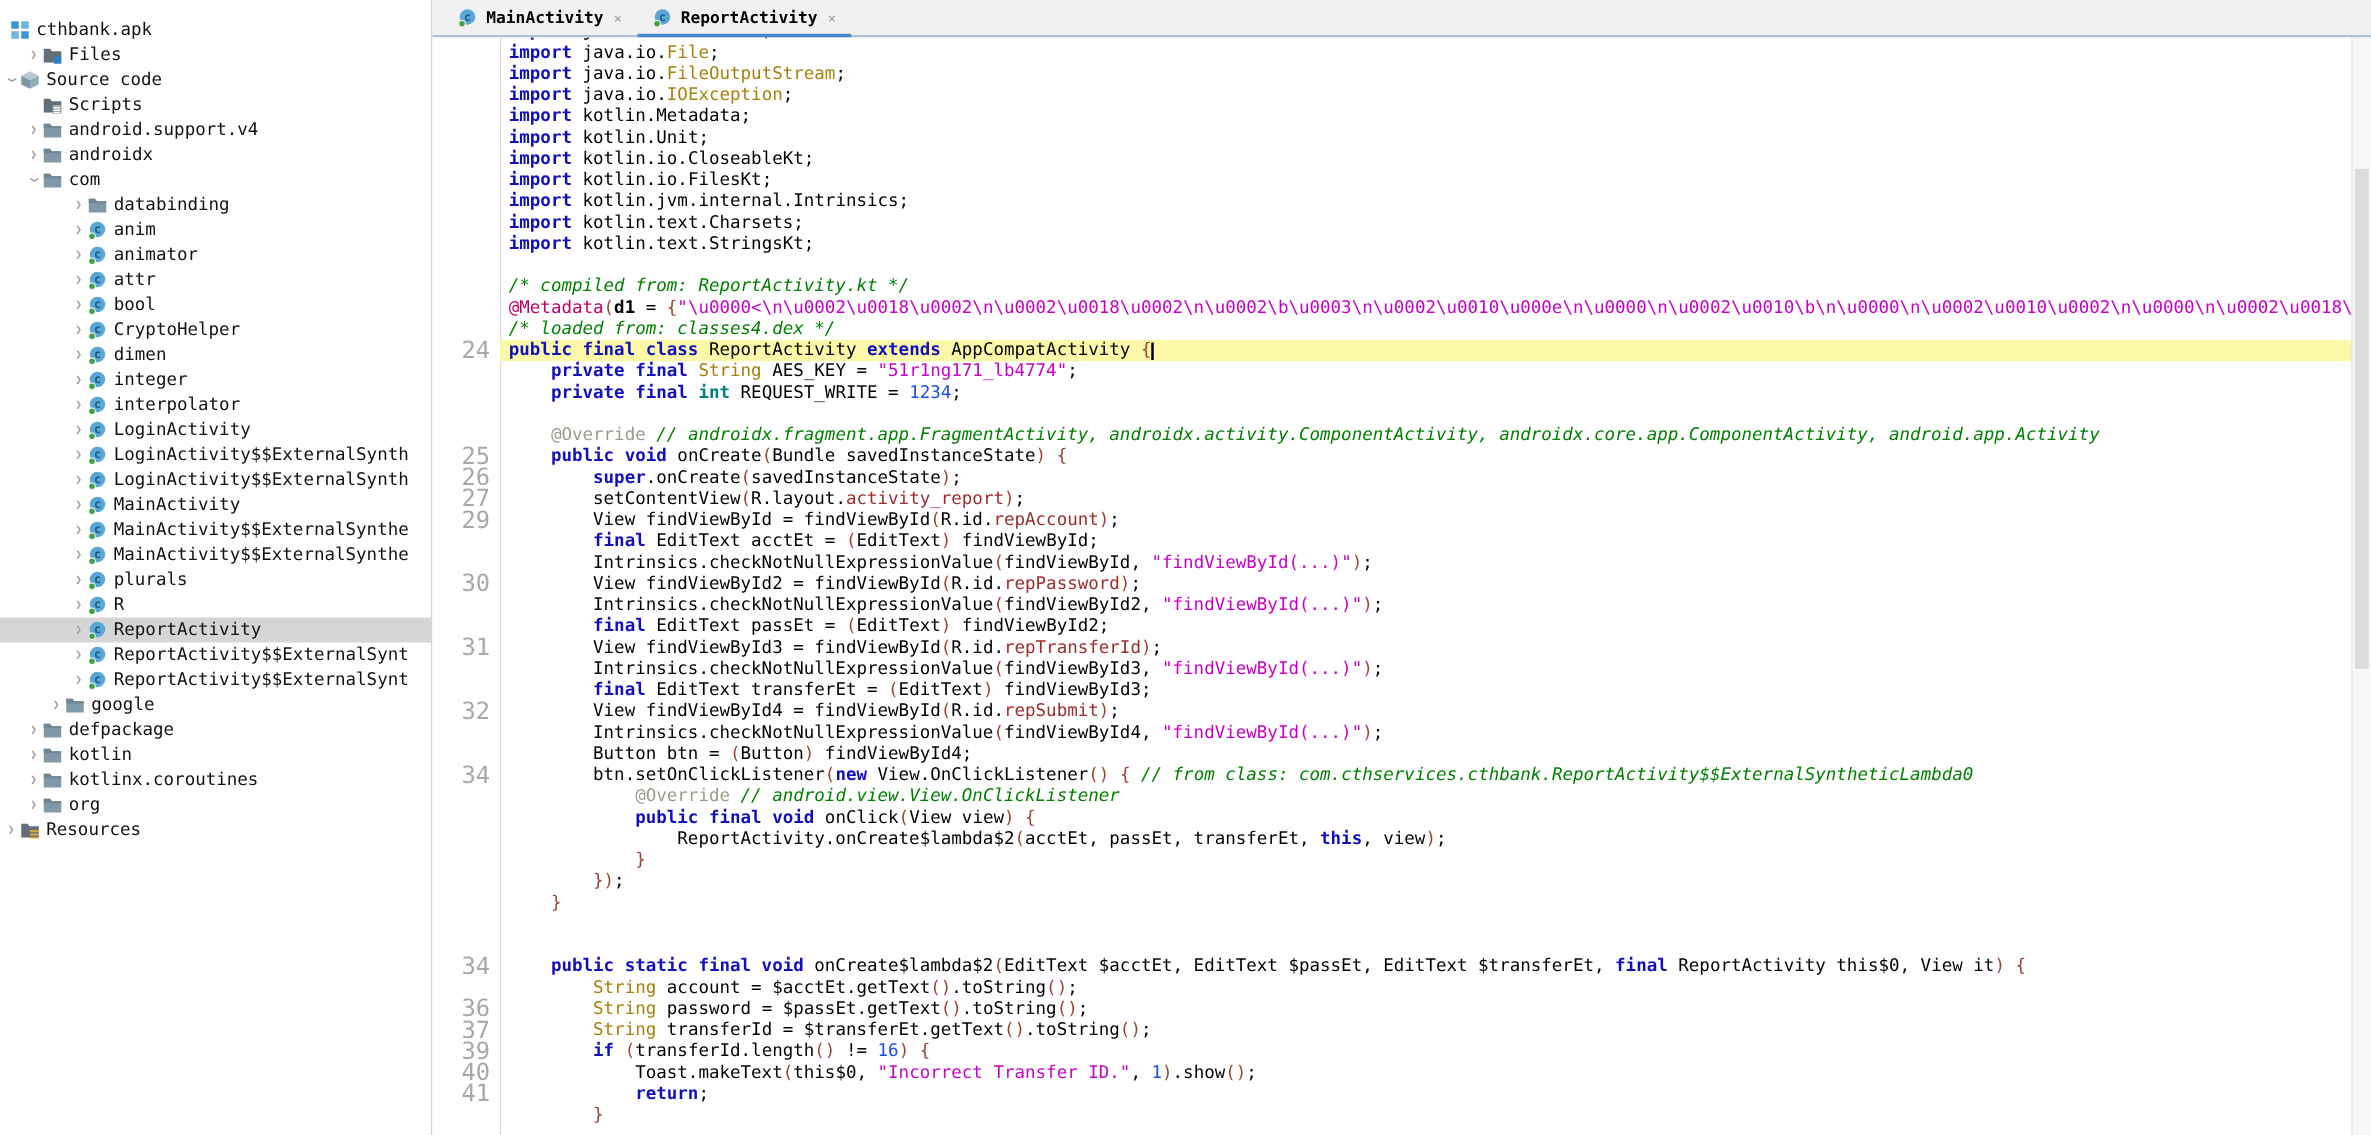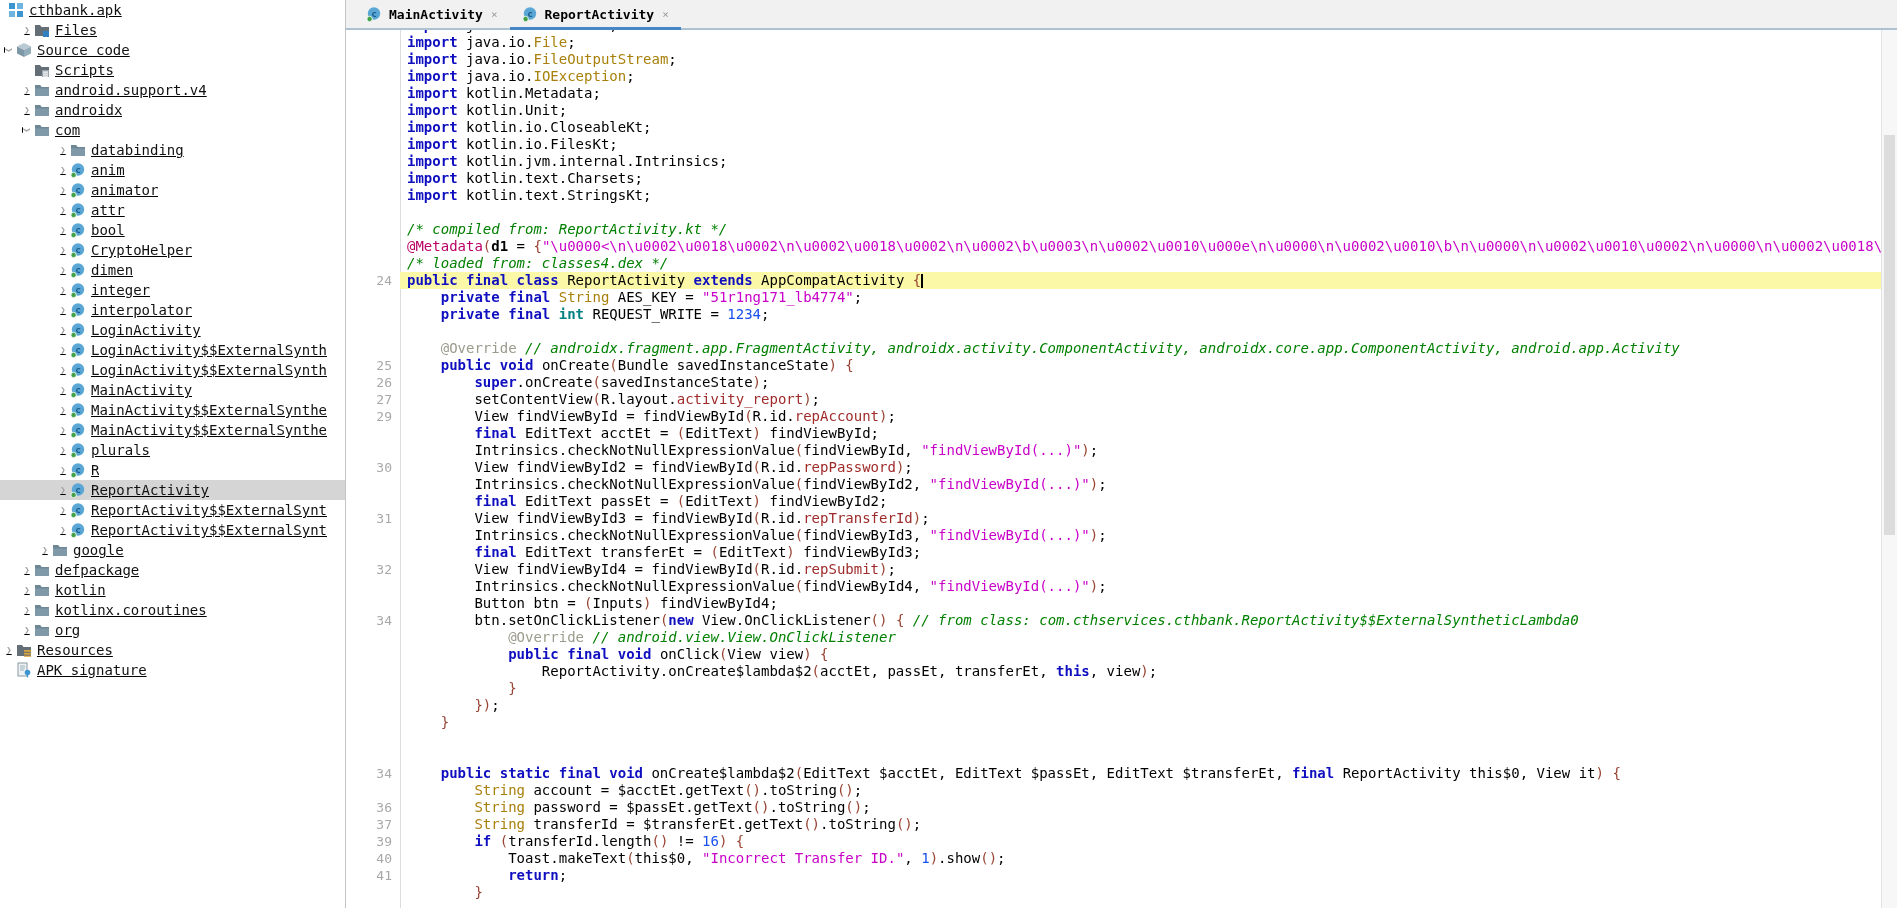--- a/index.html
+++ b/index.html
@@ -1,20 +1,20 @@
 <!DOCTYPE html>
 <html><head>
 <meta charset="utf-8">
 <style>
   html,body{margin:0;padding:0;width:1897px;height:908px;overflow:hidden;background:#fff;
     font-family:"DejaVu Sans Mono","Liberation Mono",monospace;}
   
   .tree-panel{position:absolute;left:0;top:0;width:345px;height:908px;background:#fff;
     border-right:1px solid #c4c4c4;overflow:hidden;}
-  .tree{padding-top:0;text-decoration:underline;}
+  .tree{padding-top:14px;}
   .tree-row{height:20px;display:flex;align-items:center;white-space:pre;font-size:14px;color:#111;
     overflow:hidden;cursor:default;}
   .tree-row.selected{background:#d5d5d5;}
   .chev{width:14px;display:inline-block;color:#a0a0a0;font-size:9px;text-align:center;flex:0 0 14px;}
   .chev.exp{transform:rotate(90deg);}
   .ticon{width:17px;height:16px;display:inline-flex;align-items:center;flex:0 0 17px;margin-right:4px;}
   .ticon svg{width:16px;height:16px;}
   .tlabel{overflow:hidden;}
   
   .editor{position:absolute;left:346px;top:0;right:0;bottom:0;background:#fff;}
@@ -24,21 +24,21 @@
     font-size:13px;font-weight:bold;color:#000;cursor:default;}
   .tab .ticon{margin-right:0;}
   .tab.active::after{content:'';position:absolute;left:0;right:0;bottom:-2px;height:3px;background:#4687c7;}
   .tab-close{color:#9b9b9b;font-size:11px;font-weight:normal;margin-left:2px;}
   .code-area{position:absolute;top:30px;left:0;right:15px;bottom:0;overflow:hidden;background:#fff;}
   .code-area::before{content:'';position:absolute;left:54px;top:0;bottom:0;width:1px;background:#dcdcdc;}
   .code-lines{margin-top:-13px;position:relative;}
   .code-line{height:17px;line-height:17px;white-space:pre;font-size:14px;color:#000;
     padding-left:61px;position:relative;}
   .code-line.hl{background:linear-gradient(to right,transparent 54px,#fbf9a7 54px);}
-  .lnum{position:absolute;left:0;top:0;width:46px;text-align:right;color:#a8a8a8;font-size:13px;}
+  .lnum{position:absolute;left:0;top:0;width:46px;text-align:right;color:#a8a8a8;font-size:19px;}
   .caret{display:inline-block;width:2px;height:14px;background:#000;vertical-align:text-bottom;}
   .tk-kw{color:#0f0fc0;font-weight:bold;}
   .tk-prim{color:#008080;font-weight:bold;}
   .tk-cls{color:#a8800b;}
   .tk-str{color:#c800c8;}
   .tk-num{color:#1750eb;}
   .tk-fld{color:#a02b2b;}
   .tk-cmt{color:#008000;font-style:italic;}
   .tk-ann{color:#bb0066;}
   .tk-ovr{color:#9b9b8d;}
@@ -207,28 +207,20 @@
       <div class="tree-row"><span class="chev col" style="margin-left:20px">❯</span><span class="ticon"><svg viewBox="0 0 16 16">
             <path d="M1 3h5l1.5 2H15v9H1z" fill="#8099a9"></path>
             <path d="M1 3h5l1.5 2H15v1.5H1z" fill="#6e8795"></path>
           </svg></span><span class="tlabel">org</span></div>
       <div class="tree-row"><span class="chev col" style="margin-left:2px">❯</span><span class="ticon"><svg viewBox="0 0 16 16">
             <path d="M1 3h5l1.5 2H15v9H1z" fill="#646e76"></path>
             <rect x="8" y="8" width="7" height="1.8" fill="#d9a33c"></rect>
             <rect x="8" y="10.8" width="7" height="1.8" fill="#d9a33c"></rect>
             <rect x="8" y="13.6" width="7" height="1.2" fill="#d9a33c"></rect>
           </svg></span><span class="tlabel">Resources</span></div>
-      <div class="tree-row"><span class="chev" style="margin-left:2px"></span><span class="ticon"><svg viewBox="0 0 16 16">
-            <rect x="2" y="1" width="9" height="13" fill="#eef2f5" stroke="#8a9aa5" stroke-width="1"></rect>
-            <rect x="4" y="3.5" width="5" height="1" fill="#9ab0bd"></rect>
-            <rect x="4" y="5.5" width="5" height="1" fill="#9ab0bd"></rect>
-            <rect x="4" y="7.5" width="4" height="1" fill="#9ab0bd"></rect>
-            <circle cx="11.5" cy="10.5" r="2.8" fill="#3c95d1"></circle>
-            <rect x="10.9" y="11.5" width="1.3" height="4" fill="#3c95d1"></rect>
-          </svg></span><span class="tlabel">APK signature</span></div>
     </div>
 </div>
 
 <div class="editor">
   <div class="tabbar">
       <div class="tab">
         <span class="ticon">
           <svg viewBox="0 0 16 16">
             <circle cx="8" cy="7.5" r="6.2" fill="#5aa7d6"></circle>
             <text x="8" y="10.8" font-size="9.5" font-weight="bold" fill="#1a5e8c" text-anchor="middle" font-family="monospace">c</text>
@@ -279,21 +271,21 @@
         <div class="code-line"><span class="lnum"></span><span class="tk-pl">        </span><span class="tk-kw">final </span><span class="tk-pl">EditText acctEt = </span><span class="tk-br">(</span><span class="tk-pl">EditText</span><span class="tk-br">)</span><span class="tk-pl"> findViewById;</span></div>
         <div class="code-line"><span class="lnum"></span><span class="tk-pl">        Intrinsics.checkNotNullExpressionValue</span><span class="tk-br">(</span><span class="tk-pl">findViewById, </span><span class="tk-str">"findViewById(...)"</span><span class="tk-br">)</span><span class="tk-pl">;</span></div>
         <div class="code-line"><span class="lnum">30</span><span class="tk-pl">        View findViewById2 = findViewById</span><span class="tk-br">(</span><span class="tk-pl">R.id.</span><span class="tk-fld">repPassword</span><span class="tk-br">)</span><span class="tk-pl">;</span></div>
         <div class="code-line"><span class="lnum"></span><span class="tk-pl">        Intrinsics.checkNotNullExpressionValue</span><span class="tk-br">(</span><span class="tk-pl">findViewById2, </span><span class="tk-str">"findViewById(...)"</span><span class="tk-br">)</span><span class="tk-pl">;</span></div>
         <div class="code-line"><span class="lnum"></span><span class="tk-pl">        </span><span class="tk-kw">final </span><span class="tk-pl">EditText passEt = </span><span class="tk-br">(</span><span class="tk-pl">EditText</span><span class="tk-br">)</span><span class="tk-pl"> findViewById2;</span></div>
         <div class="code-line"><span class="lnum">31</span><span class="tk-pl">        View findViewById3 = findViewById</span><span class="tk-br">(</span><span class="tk-pl">R.id.</span><span class="tk-fld">repTransferId</span><span class="tk-br">)</span><span class="tk-pl">;</span></div>
         <div class="code-line"><span class="lnum"></span><span class="tk-pl">        Intrinsics.checkNotNullExpressionValue</span><span class="tk-br">(</span><span class="tk-pl">findViewById3, </span><span class="tk-str">"findViewById(...)"</span><span class="tk-br">)</span><span class="tk-pl">;</span></div>
         <div class="code-line"><span class="lnum"></span><span class="tk-pl">        </span><span class="tk-kw">final </span><span class="tk-pl">EditText transferEt = </span><span class="tk-br">(</span><span class="tk-pl">EditText</span><span class="tk-br">)</span><span class="tk-pl"> findViewById3;</span></div>
         <div class="code-line"><span class="lnum">32</span><span class="tk-pl">        View findViewById4 = findViewById</span><span class="tk-br">(</span><span class="tk-pl">R.id.</span><span class="tk-fld">repSubmit</span><span class="tk-br">)</span><span class="tk-pl">;</span></div>
         <div class="code-line"><span class="lnum"></span><span class="tk-pl">        Intrinsics.checkNotNullExpressionValue</span><span class="tk-br">(</span><span class="tk-pl">findViewById4, </span><span class="tk-str">"findViewById(...)"</span><span class="tk-br">)</span><span class="tk-pl">;</span></div>
-        <div class="code-line"><span class="lnum"></span><span class="tk-pl">        Button btn = </span><span class="tk-br">(</span><span class="tk-pl">Inputs</span><span class="tk-br">)</span><span class="tk-pl"> findViewById4;</span></div>
+        <div class="code-line"><span class="lnum"></span><span class="tk-pl">        Button btn = </span><span class="tk-br">(</span><span class="tk-pl">Button</span><span class="tk-br">)</span><span class="tk-pl"> findViewById4;</span></div>
         <div class="code-line"><span class="lnum">34</span><span class="tk-pl">        btn.setOnClickListener</span><span class="tk-br">(</span><span class="tk-kw">new </span><span class="tk-pl">View.OnClickListener</span><span class="tk-br">()</span><span class="tk-pl"> </span><span class="tk-br">{</span><span class="tk-pl"> </span><span class="tk-cmt">// from class: com.cthservices.cthbank.ReportActivity$$ExternalSyntheticLambda0</span></div>
         <div class="code-line"><span class="lnum"></span><span class="tk-pl">            </span><span class="tk-ovr">@Override </span><span class="tk-cmt">// android.view.View.OnClickListener</span></div>
         <div class="code-line"><span class="lnum"></span><span class="tk-pl">            </span><span class="tk-kw">public final void </span><span class="tk-pl">onClick</span><span class="tk-br">(</span><span class="tk-pl">View view</span><span class="tk-br">)</span><span class="tk-pl"> </span><span class="tk-br">{</span></div>
         <div class="code-line"><span class="lnum"></span><span class="tk-pl">                ReportActivity.onCreate$lambda$2</span><span class="tk-br">(</span><span class="tk-pl">acctEt, passEt, transferEt, </span><span class="tk-kw">this</span><span class="tk-pl">, view</span><span class="tk-br">)</span><span class="tk-pl">;</span></div>
         <div class="code-line"><span class="lnum"></span><span class="tk-pl">            </span><span class="tk-br">}</span></div>
         <div class="code-line"><span class="lnum"></span><span class="tk-pl">        </span><span class="tk-br">})</span><span class="tk-pl">;</span></div>
         <div class="code-line"><span class="lnum"></span><span class="tk-pl">    </span><span class="tk-br">}</span></div>
         <div class="code-line"><span class="lnum"></span></div>
         <div class="code-line"><span class="lnum"></span><span class="tk-pl">    </span></div>
         <div class="code-line"><span class="lnum">34</span><span class="tk-pl">    </span><span class="tk-kw">public static final void </span><span class="tk-pl">onCreate$lambda$2</span><span class="tk-br">(</span><span class="tk-pl">EditText $acctEt, EditText $passEt, EditText $transferEt, </span><span class="tk-kw">final </span><span class="tk-pl">ReportActivity this$0, View it</span><span class="tk-br">)</span><span class="tk-pl"> </span><span class="tk-br">{</span></div>

